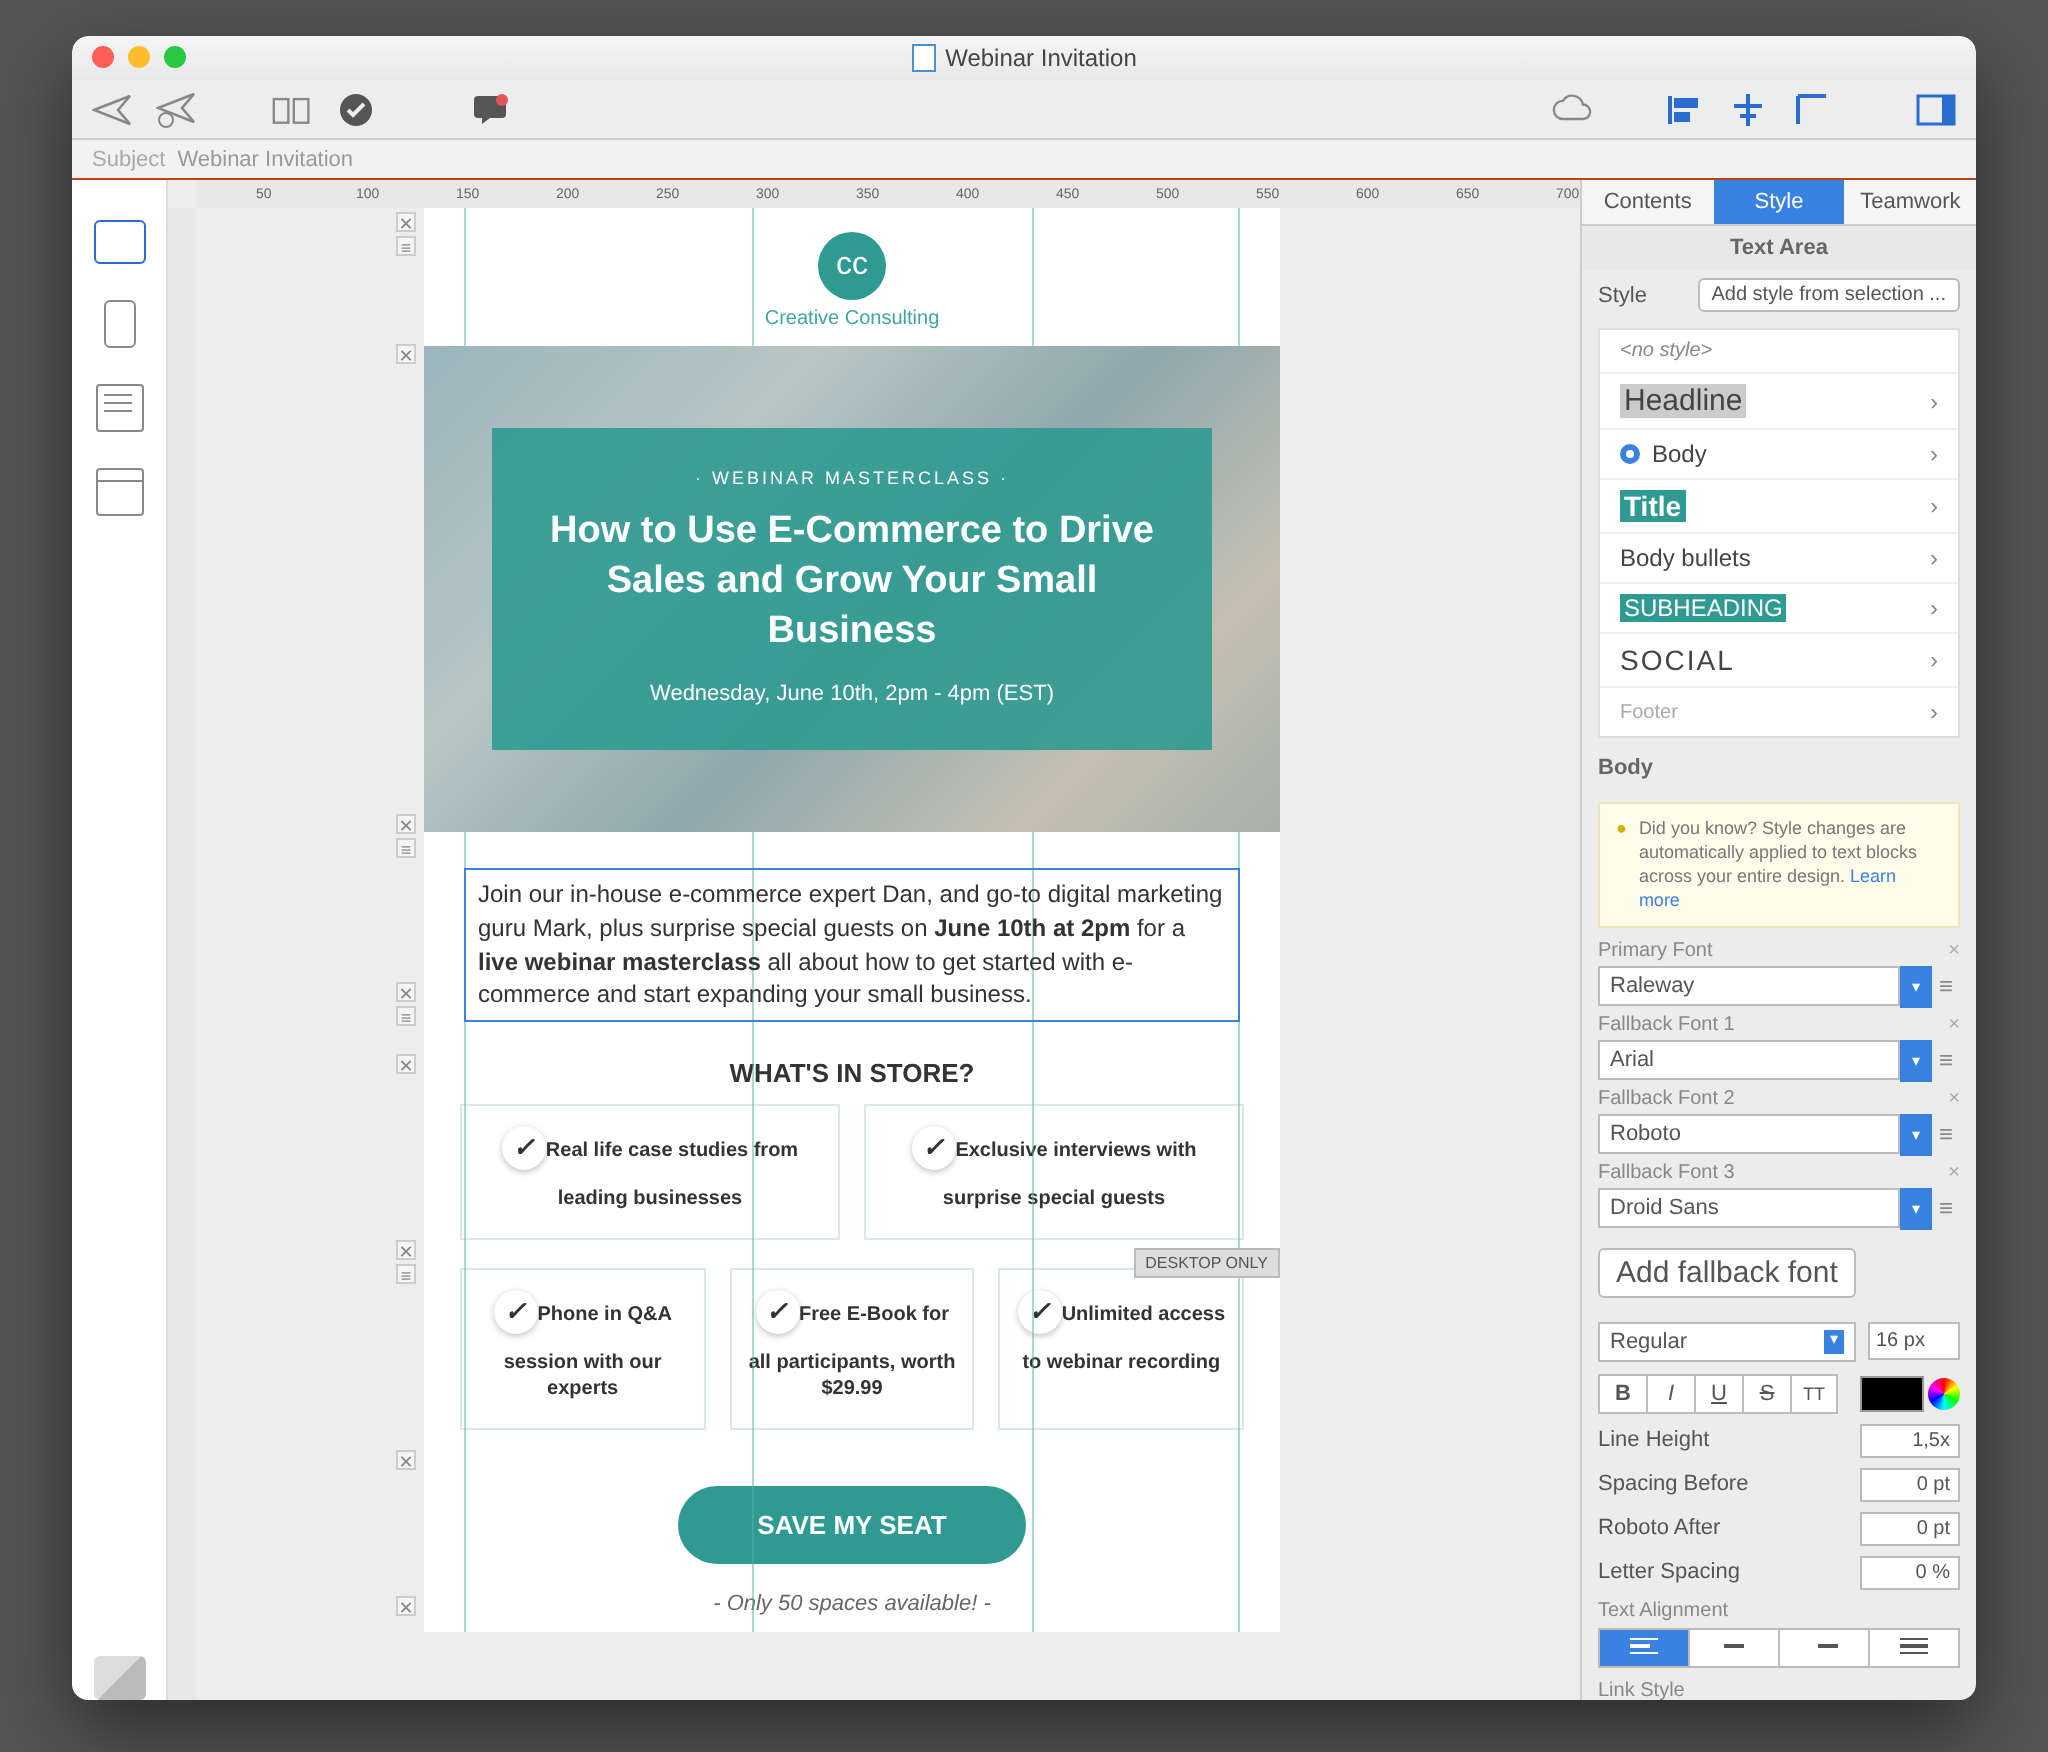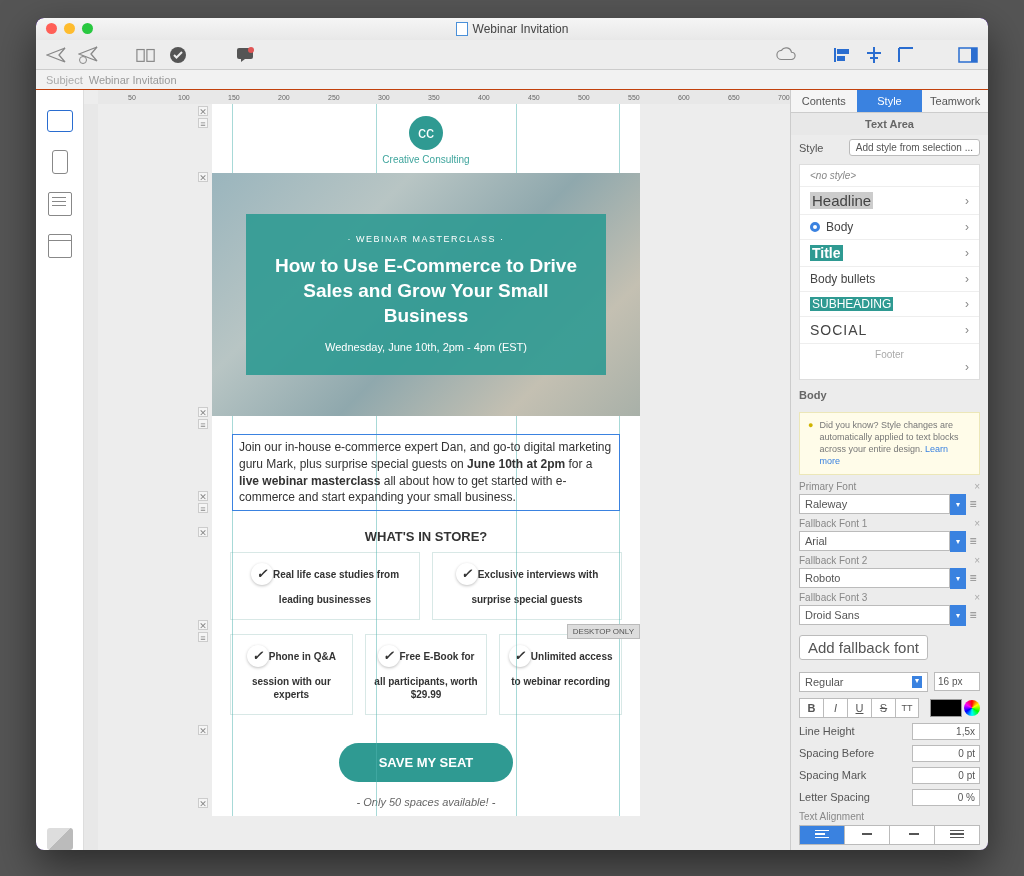--- a/index.html
+++ b/index.html
@@ -56,21 +56,21 @@
 .rightpanel{width:198px;background:#ececec;border-left:1px solid #ccc;display:flex;flex-direction:column;font-size:11px;color:#555;}
 .tabs{display:flex;border-bottom:1px solid #ccc;background:#f5f5f5;}
 .tab{flex:1;text-align:center;padding:5px 0;font-size:11px;cursor:pointer;}
 .tab.active{background:#3a82e0;color:#fff;}
 .panel-scroll{flex:1;overflow:auto;}
 .sect-title{text-align:center;padding:5px 0;font-size:11px;font-weight:600;color:#666;background:#e8e8e8;}
 .prop-row{display:flex;align-items:center;padding:4px 8px;}
 .add-style-btn{margin-left:auto;background:#fff;border:1px solid #bbb;padding:2px 6px;font-size:10px;border-radius:3px;white-space:nowrap;}
 .style-list{background:#fff;border:1px solid #ddd;margin:4px 8px;}
 .style-item{display:flex;align-items:center;padding:5px 10px;border-bottom:1px solid #eee;cursor:pointer;font-size:12px;color:#444;}
-.style-item:last-child{border-bottom:none;flex-direction:column;}
+.style-item:last-child{border-bottom:none;}
 .style-item .chev{margin-left:auto;font-size:12px;color:#888;}
 .style-item.nostyle{font-size:10px;color:#888;font-style:italic;}
 .style-item .hl{background:#ccc;color:#444;padding:0 2px;}
 .radio{width:10px;height:10px;border-radius:50%;border:3px solid #3a82e0;margin-right:6px;}
 .infobox{background:#fffce9;border:1px solid #ece7b8;padding:6px 8px;font-size:9px;color:#777;line-height:1.35;display:flex;gap:6px;margin:6px 8px;}
 .infobox a{color:#3a82e0;text-decoration:none;}
 .font-row{margin:3px 8px;position:relative;}
 .font-label{font-size:10px;color:#888;display:flex;}
 .font-label .x{margin-left:auto;color:#aaa;}
 .font-select{display:flex;align-items:center;margin-top:2px;}
@@ -81,21 +81,21 @@
 .weight-row{display:flex;align-items:center;margin:6px 8px;gap:6px;}
 .weight-row .sel{flex:1;background:#fff;border:1px solid #bbb;padding:3px 5px;font-size:11px;display:flex;}
 .weight-row .size{width:46px;background:#fff;border:1px solid #bbb;padding:3px 3px;font-size:10px;}
 .bius-row{display:flex;align-items:center;margin:4px 8px;gap:0;}
 .bius-row .btn{width:24px;height:20px;background:#fff;border:1px solid #bbb;border-right:none;display:flex;align-items:center;justify-content:center;font-size:11px;}
 .bius-row .btn:last-of-type{border-right:1px solid #bbb;}
 .bius-row .colorsw{margin-left:auto;width:32px;height:18px;background:#000;border:1px solid #999;}
 .bius-row .colorsw.blue{background:#0400ff;}
 .bius-row .wheel{width:16px;height:16px;border-radius:50%;background:conic-gradient(red,yellow,lime,cyan,blue,magenta,red);margin-left:2px;}
 .num-row{display:flex;align-items:center;margin:5px 8px;font-size:11px;color:#555;}
-.num-row .val{margin-left:auto;width:68px;background:#fff;border:1px solid #bbb;padding:2px 4px;font-size:10px;text-align:right;}
+.num-row .val{margin-left:auto;width:50px;background:#fff;border:1px solid #bbb;padding:2px 4px;font-size:10px;text-align:right;}
 .align-row{display:flex;margin:3px 8px 6px;gap:0;}
 .align-row .ab{flex:1;height:20px;background:#fff;border:1px solid #bbb;border-right:none;display:flex;align-items:center;justify-content:center;}
 .align-row .ab:last-child{border-right:1px solid #bbb;}
 .align-row .ab.active{background:#3a82e0;}
 .align-lines{width:14px;height:10px;display:flex;flex-direction:column;gap:2px;}
 .align-lines span{height:1.5px;background:#555;}
 .ab.active .align-lines span{background:#fff;}
 .sub-label{font-size:10px;color:#888;margin:4px 8px 0;}
 .guide-v{position:absolute;top:0;bottom:0;width:1px;background:rgba(80,180,175,.5);}
 svg{display:block;}
@@ -405,21 +405,21 @@
 
         <div class="num-row">
             <span>Line Height</span>
             <span class="val">1,5x</span>
           </div>
         <div class="num-row">
             <span>Spacing Before</span>
             <span class="val">0 pt</span>
           </div>
         <div class="num-row">
-            <span>Spacing Mark</span>
+            <span>Roboto After</span>
             <span class="val">0 pt</span>
           </div>
         <div class="num-row">
             <span>Letter Spacing</span>
             <span class="val">0 %</span>
           </div>
 
         <div class="sub-label">Text Alignment</div>
         <div class="align-row">
           <div class="ab active">

